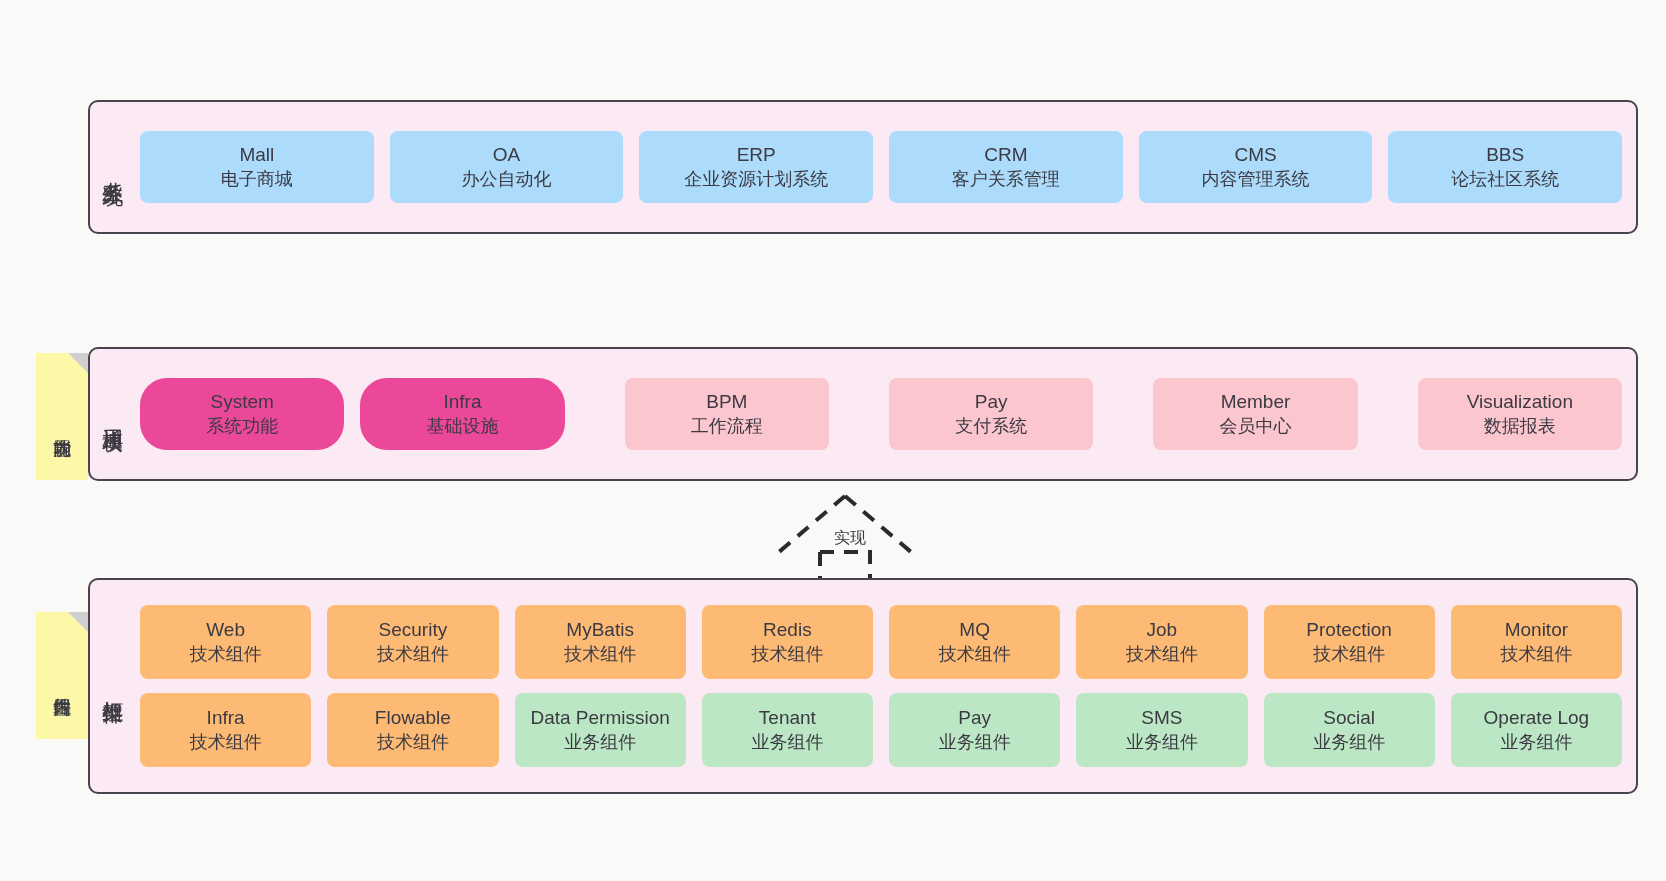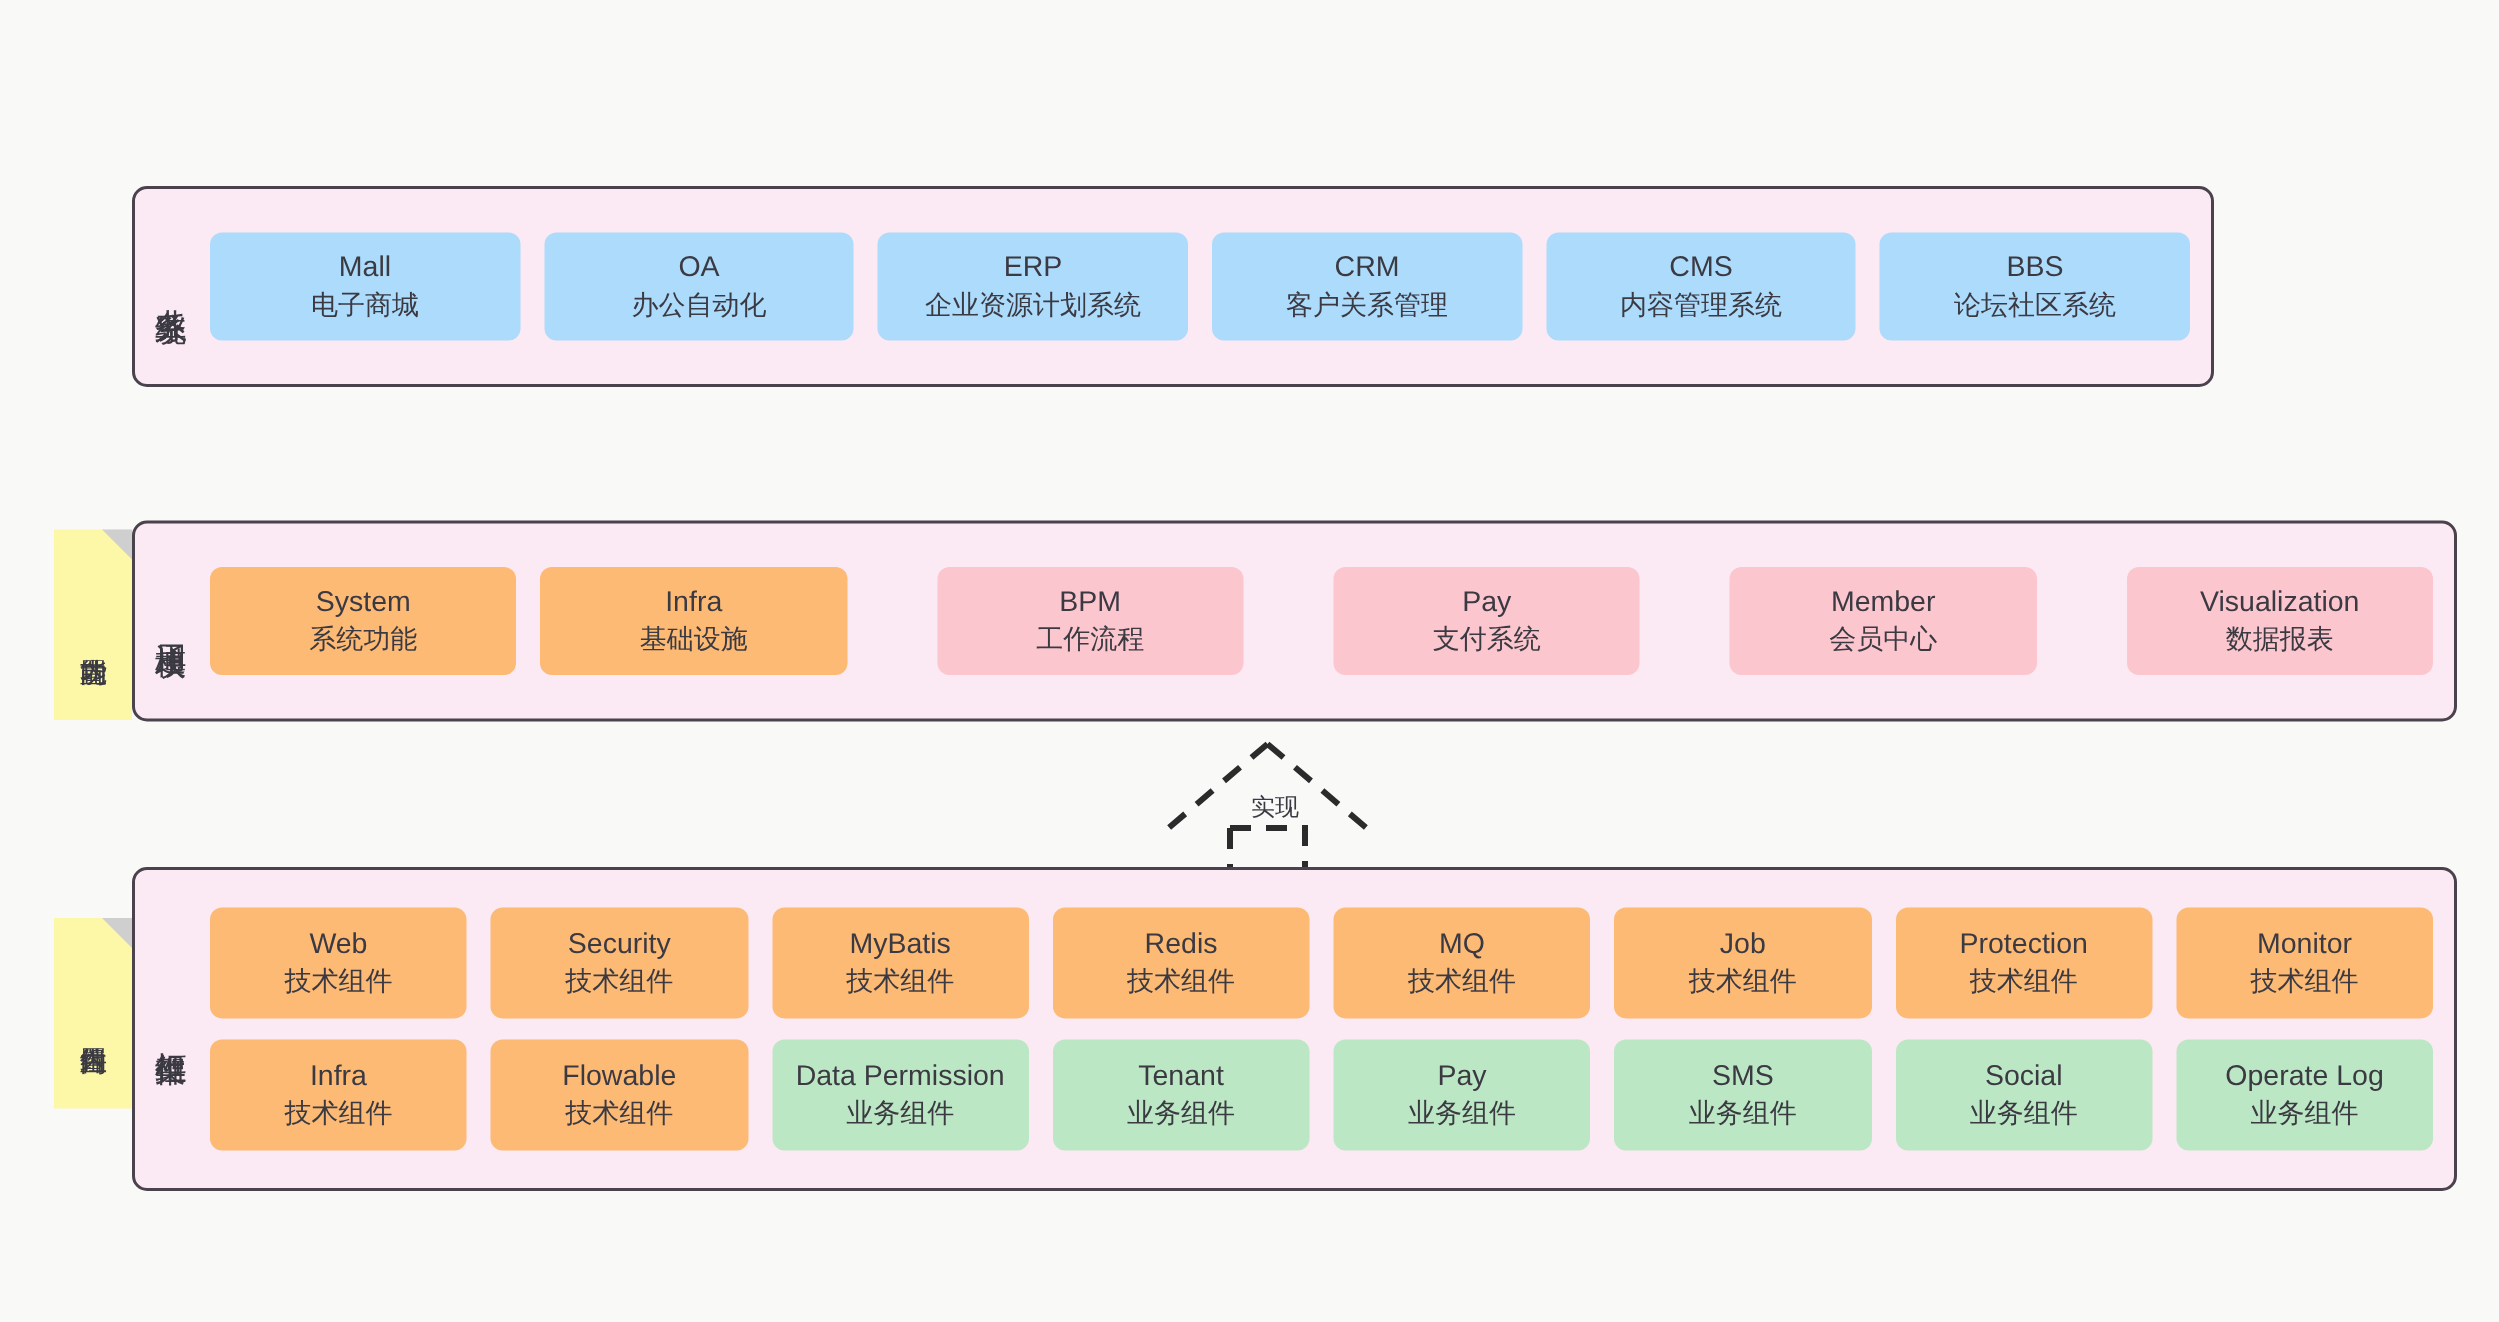--- a/index.html
+++ b/index.html
@@ -78,27 +78,27 @@
   .card .t-en {
     font-size: 19px;
     color: #3b3a43;
   }
   .card .t-cn {
     font-size: 18px;
     color: #3b3a43;
   }
 
   .c-blue        { background: #ACDBFB; }
-  .c-red         { background: #fdba74; }
+  .c-red         { background: #ec4899; border-radius: 27px; }
   .c-pink        { background: #FCC6CE; margin-left: 44px; }
   .c-green       { background: #fdba74; }
   .c-lightgreen  { background: #BCE7C4; }
 
   
-  #layer-business { left: 88px;  top: 124px; width: 1388px; height: 134px; }
+  #layer-business { left: 88px;  top: 100px; width: 1550px; height: 134px; }
   #layer-modules  { left: 88px;  top: 347px; width: 1550px; height: 134px; }
   #layer-framework{ left: 88px;  top: 578px; width: 1550px; height: 216px; }
 
   #layer-business .card, #layer-modules .card { height: 72px; }
   #layer-framework .card { height: 74px; }
 
   
   .note {
     position: absolute;
     width: 52px;

